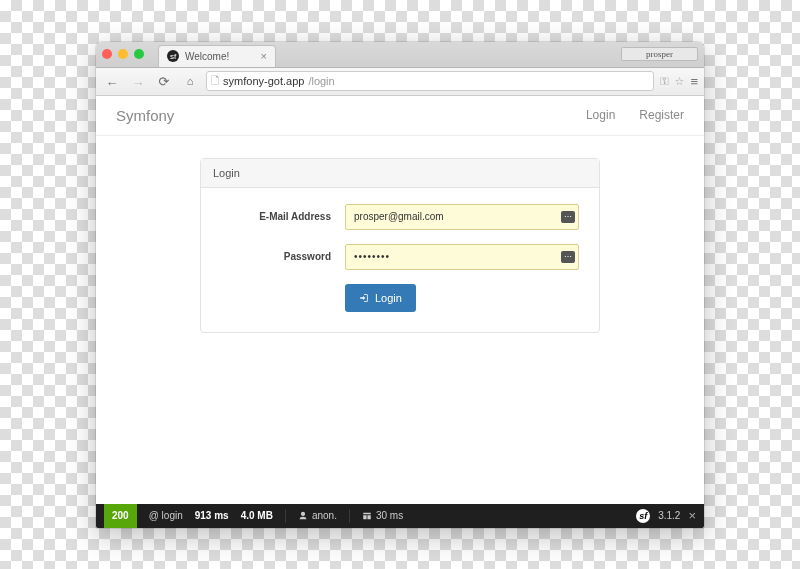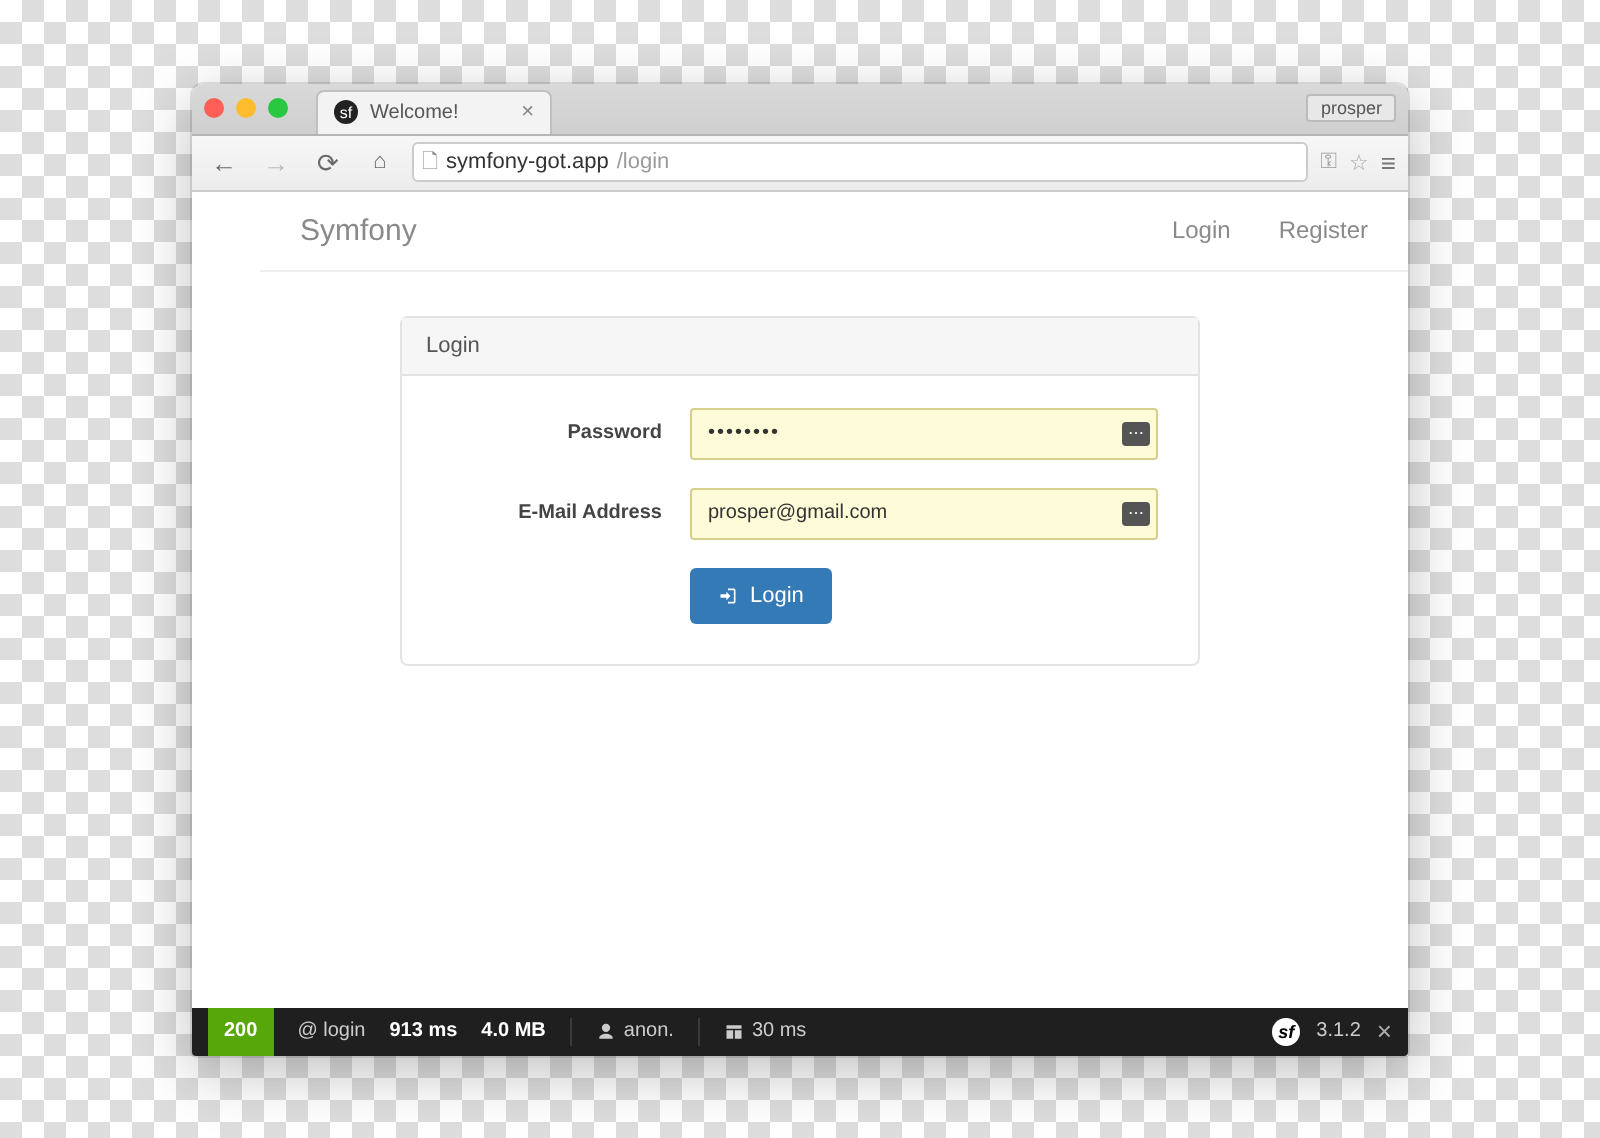--- a/index.html
+++ b/index.html
@@ -15,33 +15,33 @@
     box-shadow: 0 8px 30px rgba(0,0,0,.25), 0 0 0 1px rgba(0,0,0,.1); display:flex; flex-direction:column; overflow:hidden; position:relative; }
   
   .tabstrip { height:26px; background: linear-gradient(#d9d9d9,#cfcfcf); display:flex; align-items:flex-end; padding:0 6px; gap:6px; border-bottom:1px solid #b5b5b5;}
   .traffic { display:flex; gap:6px; align-items:center; height:100%; padding-right:8px;}
   .dot { width:10px; height:10px; border-radius:50%; }
   .dot.r{background:#ff5f57;} .dot.y{background:#febc2e;} .dot.g{background:#28c840;}
   .tab { background:#f3f3f3; height:22px; border-radius:4px 4px 0 0; display:flex; align-items:center; gap:6px;
     padding:0 8px; font-size:10px; color:#555; border:1px solid #c0c0c0; border-bottom:none; min-width:118px;}
   .tab .favicon{width:12px;height:12px;border-radius:50%;background:#222;display:flex;align-items:center;justify-content:center;color:#fff;font-size:8px;}
   .tab .close{margin-left:auto;color:#888;font-size:11px;}
-  .user-btn{margin-left:auto; font-size:9px; color:#555; background:#e8e8e8; padding:1px 6px; border:1px solid #bbb; border-radius:2px; align-self:center;}
+  .user-btn{margin-left:auto; font-size:9px; color:#555; background:#e8e8e8; padding:1px 24px; border:1px solid #bbb; border-radius:2px; align-self:center;font-family:Liberation Serif, serif;}
   
   .toolbar{height:28px; background:linear-gradient(#f7f7f7,#ececec); border-bottom:1px solid #ccc; display:flex; align-items:center; padding:0 6px; gap:6px;}
   .tbtn{width:20px;height:20px;display:flex;align-items:center;justify-content:center;color:#6a6a6a;font-size:13px;}
   .urlbar{flex:1; height:20px; border:1px solid #ccc; border-radius:3px; background:#fff; display:flex; align-items:center; padding:0 4px; gap:4px; font-size:11px; color:#333;}
   .urlbar .page-icon{font-size:10px;color:#888;}
   .url-path{color:#9a9a9a;}
   .keyicon{color:#999;font-size:11px;}
   .star{color:#aaa;font-size:11px;}
   .menu{color:#777;font-size:13px;}
   
   .page{flex:1; background:#fff; overflow:hidden; position:relative;}
-  .navbar{height:40px; border-bottom:1px solid #eee; display:flex; align-items:center; padding:0 20px; font-size:13px;margin-left:34px;}
+  .navbar{height:40px; border-bottom:1px solid #eee; display:flex; align-items:center; padding:0 20px; font-size:13px;}
   .brand{color:#8a8a8a; font-size:15px;}
   .nav-right{margin-left:auto; display:flex; gap:24px; color:#8a8a8a; font-size:12px;}
   .nav-right span{cursor:pointer;}
   .container{display:flex; justify-content:center; padding-top:22px;}
   .panel{width:400px; border:1px solid #e3e3e3; border-radius:4px;}
   .panel-head{background:#f6f6f6; padding:8px 12px; font-size:11px; color:#555; border-bottom:1px solid #e3e3e3;}
   .panel-body{padding:16px 20px 20px;}
   .form-row{display:flex; align-items:center; margin-bottom:14px; gap:14px;}
   .form-row label{width:110px; text-align:right; font-size:10px; font-weight:700; color:#444;}
   .input-wrap{flex:1; position:relative;}
@@ -103,31 +103,31 @@
         <span>Register</span>
       </div>
     </div>
 
     <div class="container">
       <div class="panel">
         <div class="panel-head">Login</div>
         <div class="panel-body">
 
           <div class="form-row">
-            <label>Password</label>
+            <label>E-Mail Address</label>
             <div class="input-wrap">
-              <input type="text" style="letter-spacing: 1px;" value="••••••••">
+              <input type="text" value="prosper@gmail.com" style="">
               <span class="input-badge"></span>
             </div>
           </div>
 
           <div class="form-row">
-            <label>E-Mail Address</label>
+            <label>Password</label>
             <div class="input-wrap">
-              <input type="text" value="prosper@gmail.com" style="">
+              <input type="text" style="letter-spacing: 1px;" value="••••••••">
               <span class="input-badge"></span>
             </div>
           </div>
 
           <div class="btn-row">
             <button class="btn-login">
               <svg viewBox="0 0 24 24">
                   <path d="M10 17l5-5-5-5v3H3v4h7v3zm9-14H12v2h7v14h-7v2h7a2 2 0 0 0 2-2V5a2 2 0 0 0-2-2z"></path>
                 </svg>
               <span>Login</span>

